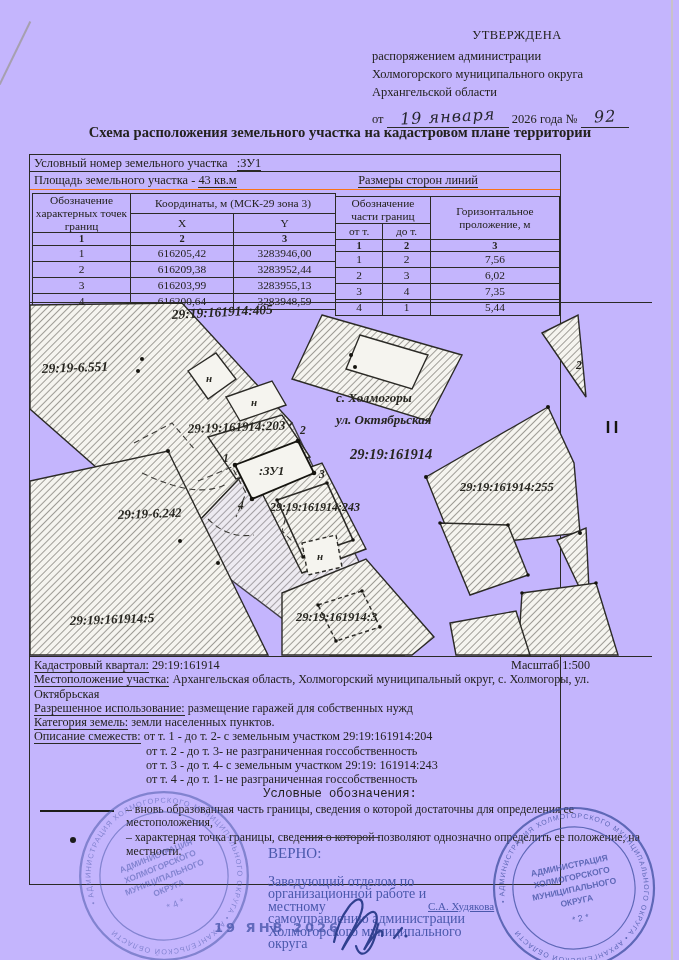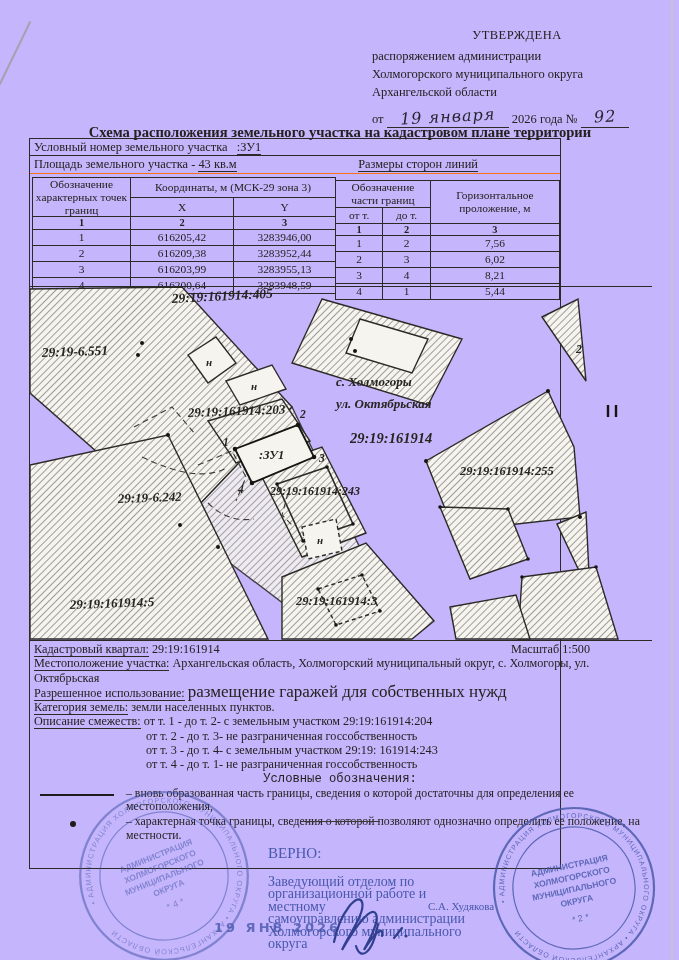--- a/index.html
+++ b/index.html
@@ -13,21 +13,21 @@
   .approval{position:absolute;left:372px;top:26px;width:290px;font-size:12.5px;line-height:1.45;}
   .approval .ttl{text-align:center;letter-spacing:.5px;margin-bottom:3px;}
   .dateline{margin-top:2px;white-space:nowrap;}
   .blank{display:inline-block;border-bottom:1.2px solid #2b2b28;text-align:center;vertical-align:bottom;}
   .hand{display:inline-block;font-style:italic;font-size:16px;color:#26262e;transform:rotate(-3deg) translateY(1px);
         font-family:"DejaVu Serif",serif;letter-spacing:1px;}
 
   .doc-title{position:absolute;left:30px;top:124px;width:620px;text-align:center;font-weight:bold;font-size:14.6px;}
 
   
-  .box{position:absolute;left:29px;top:138px;width:532px;height:731px;border:1.5px solid #2a2a26;box-sizing:border-box;}
+  .box{position:absolute;left:29px;top:154px;width:532px;height:731px;border:1.5px solid #2a2a26;box-sizing:border-box;}
   .r1{position:absolute;left:0;top:0;width:100%;height:17px;border-bottom:1px solid #2a2a26;font-size:12.4px;padding:1px 4px;box-sizing:border-box;}
   .r2{position:absolute;left:0;top:17px;width:100%;height:18px;border-bottom:1px solid #f97316;font-size:12.4px;padding:1px 4px;box-sizing:border-box;display:flex;}
   .r2 .right{margin-left:auto;margin-right:78px;}
   .u{border-bottom:1px solid #2a2a26;}
   .tables{position:absolute;left:0;top:35px;width:100%;height:112px;}
   table{border-collapse:collapse;}
   td{border:1px solid #2b2a26;text-align:center;font-size:11.4px;line-height:1.12;padding:0 2px;height:15px;}
   .t-coords{position:absolute;left:2px;top:3px;}
   .t-sides{position:absolute;left:305px;top:6px;}
   td.idx{font-size:10.4px;font-weight:bold;height:11px;}
@@ -35,37 +35,37 @@
   .t-sides .s1{width:55px;} .t-sides .s2{width:55px;} .t-sides .s3{width:168px;}
 
   .map{position:absolute;left:0;top:147px;width:622px;height:353px;border-top:1px solid #2a2a26;border-bottom:1px solid #2a2a26;box-sizing:content-box;}
   .map svg{display:block;}
   .mtxt{font-family:"Liberation Serif",serif;font-style:italic;font-weight:600;fill:#26251f;}
 
   .footer{position:absolute;left:4px;top:503px;width:612px;font-size:12.2px;line-height:14.3px;}
   .fline{white-space:nowrap;}
   .fwrap{white-space:normal;}
   .scale{float:right;margin-right:56px;}
-  .usage-val{font-size:17px;}
+  .usage-val{font-size:12px;}
   .indent{padding-left:112px;}
   .leg-title{text-align:center;font-family:Liberation Mono, monospace;}
 
   .legend{position:absolute;left:4px;top:648px;width:612px;font-size:11.8px;line-height:13.2px;}
   .litem{display:flex;margin-bottom:1px;justify-content:center;}
   .lsample{width:92px;flex:0 0 92px;position:relative;}
   .l1{position:absolute;left:6px;top:7px;width:74px;border-top:2.2px solid #1c1c1a;}
   .l2{position:absolute;left:6px;top:7px;width:80px;border-top:1.6px solid #3a3a36;}
   .ldot{position:absolute;left:36px;top:6px;width:6px;height:6px;border-radius:50%;background:#1c1c1a;}
   .ltext{flex:1;}
 
   
   .blue{color:#4a58ac;}
   .verno{position:absolute;left:268px;top:845px;font-size:15px;z-index:7;}
   .position-block{position:absolute;left:268px;top:876px;width:200px;font-size:14px;line-height:12.4px;z-index:7;}
-  .signer{position:absolute;left:428px;top:900px;font-size:11px;z-index:7;}
+  .signer{position:absolute;left:428px;top:900px;font-size:11px;z-index:7;text-decoration:underline;}
   .datestamp{position:absolute;left:214px;top:920px;font-family:"DejaVu Sans",sans-serif;font-weight:bold;
              font-size:13px;letter-spacing:3px;opacity:.8;z-index:7;}
   .sig{position:absolute;left:322px;top:886px;z-index:8;}
   .stamp{position:absolute;z-index:5;}
   .stamp-left{left:76px;top:788px;transform:rotate(-22deg);opacity:.5;}
   .stamp-right{left:490px;top:804px;transform:rotate(-12deg);opacity:.78;}
   .stamp text{fill:#4353a4;font-family:"Liberation Sans",sans-serif;}
 </style>
 </head>
 <body>
@@ -163,21 +163,21 @@
               <td>7,56</td>
             </tr>
         <tr>
               <td>2</td>
               <td>3</td>
               <td>6,02</td>
             </tr>
         <tr>
               <td>3</td>
               <td>4</td>
-              <td>8,21</td>
+              <td>7,35</td>
             </tr>
         <tr>
               <td>4</td>
               <td>1</td>
               <td>5,44</td>
             </tr>
       </tbody>
         </table>
     </div>
 

